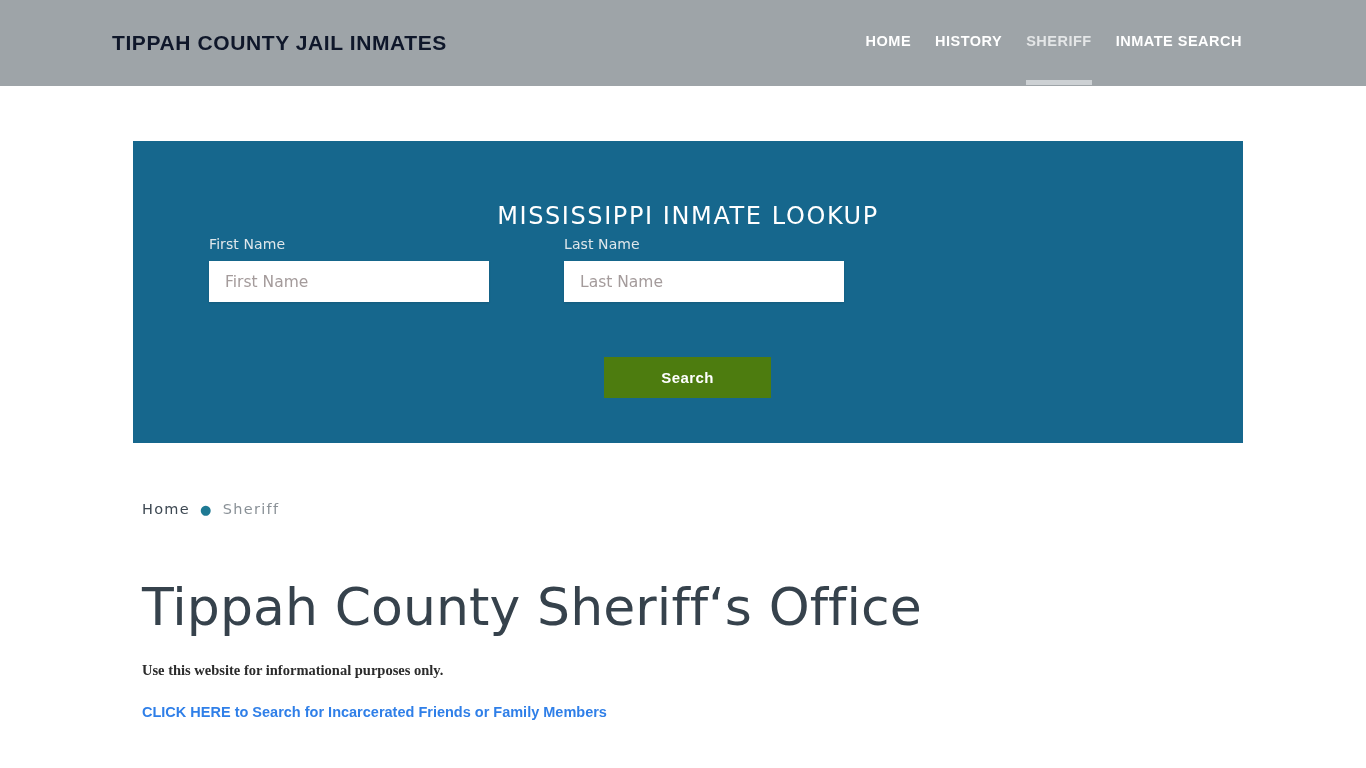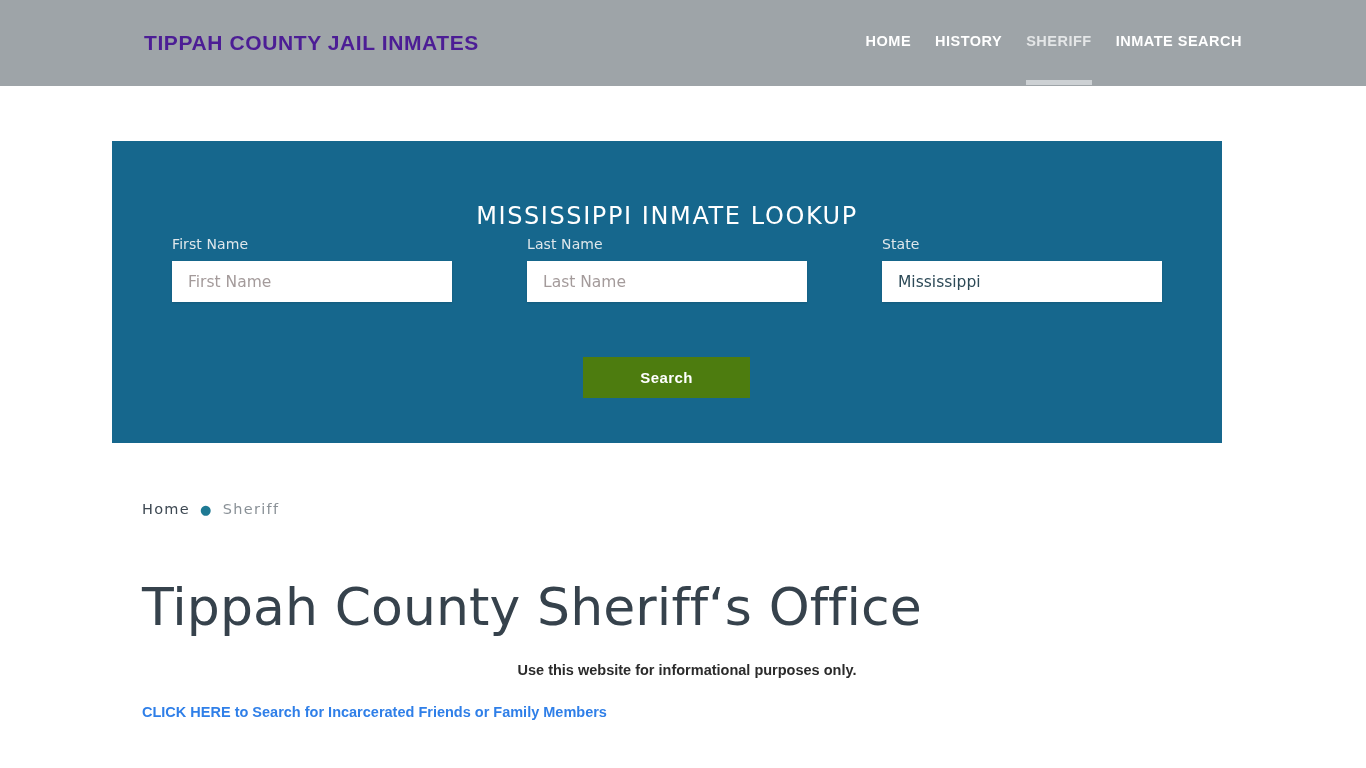--- a/index.html
+++ b/index.html
@@ -22,28 +22,27 @@
     width: 1366px;
     height: 86px;
     background: #9ea4a8;
     display: flex;
     align-items: center;
   }
   .brand {
     position: absolute;
     left: 112px;
     top: 31px;
-    color: #4c1d95;
+    color: #0f172a;
     font-size: 21px;
     font-weight: bold;
     letter-spacing: 0.6px;
     font-family: "Liberation Sans", sans-serif;
     text-transform: uppercase;
     white-space: nowrap;
-    margin-left: 32px;
   }
   .main-nav {
     position: absolute;
     right: 112px;
     top: 33px;
     display: flex;
     align-items: flex-start;
     gap: 0px;
   }
   .nav-item {
@@ -68,41 +67,42 @@
     left: 12px;
     right: 12px;
     top: 47px;
     height: 5px;
     background: #cdd1d4;
   }
 
   
   .lookup-wrap {
     position: absolute;
-    left: 112px;
+    left: 133px;
     top: 141px;
     width: 1110px;
     height: 302px;
     background: #16678d;
   }
   .lookup-title {
     position: absolute;
     left: 0;
     right: 0;
     top: 41px;
     text-align: center;
     color: #ffffff;
     font-size: 24px;
     font-weight: normal;
     letter-spacing: 1.6px;
     text-transform: uppercase;
     font-family: "DejaVu Sans", sans-serif;
   }
   .field {
     position: absolute;
+    margin-left: 16px;
   }
   .field-label {
     color: #dfe7eb;
     font-size: 14px;
     font-family: "DejaVu Sans", sans-serif;
     margin-bottom: 9px;
     display: block;
     letter-spacing: 0.1px;
   }
   .field-input {
@@ -180,23 +180,22 @@
     font-family: "DejaVu Sans", sans-serif;
     letter-spacing: 0.1px;
     line-height: 1.1;
   }
 
   .lead-text {
     margin: 24px 0 0 0;
     font-size: 14.5px;
     font-weight: bold;
     color: #2b2b2b;
-    font-family: Liberation Sans, sans-serif;
+    font-family: Liberation Serif, serif;
     line-height: 1.5;
-    text-align: center;
   }
   .body-text {
     margin: 21px 0 0 0;
     font-size: 14.5px;
     font-weight: bold;
     color: #2b2b2b;
     font-family: "Liberation Sans", sans-serif;
     line-height: 1.62;
     max-width: 1062px;
   }
@@ -230,24 +229,20 @@
   <div class="field field-first">
     <label class="field-label">First Name</label>
     <input class="field-input" type="text" placeholder="First Name" style="">
   </div>
 
   <div class="field field-last">
     <label class="field-label">Last Name</label>
     <input class="field-input" type="text" placeholder="Last Name" style="">
   </div>
 
-  <div class="field field-state">
-    <label class="field-label">State</label>
-    <input class="field-input" type="text" value="Mississippi" style="">
-  </div>
 
   <button class="search-button">Search</button>
 </section>
 
 <main class="content">
 
   <div class="breadcrumb">
     <a class="crumb-home">Home</a>
     <span class="crumb-sep">●</span>
     <span class="crumb-current">Sheriff</span>

